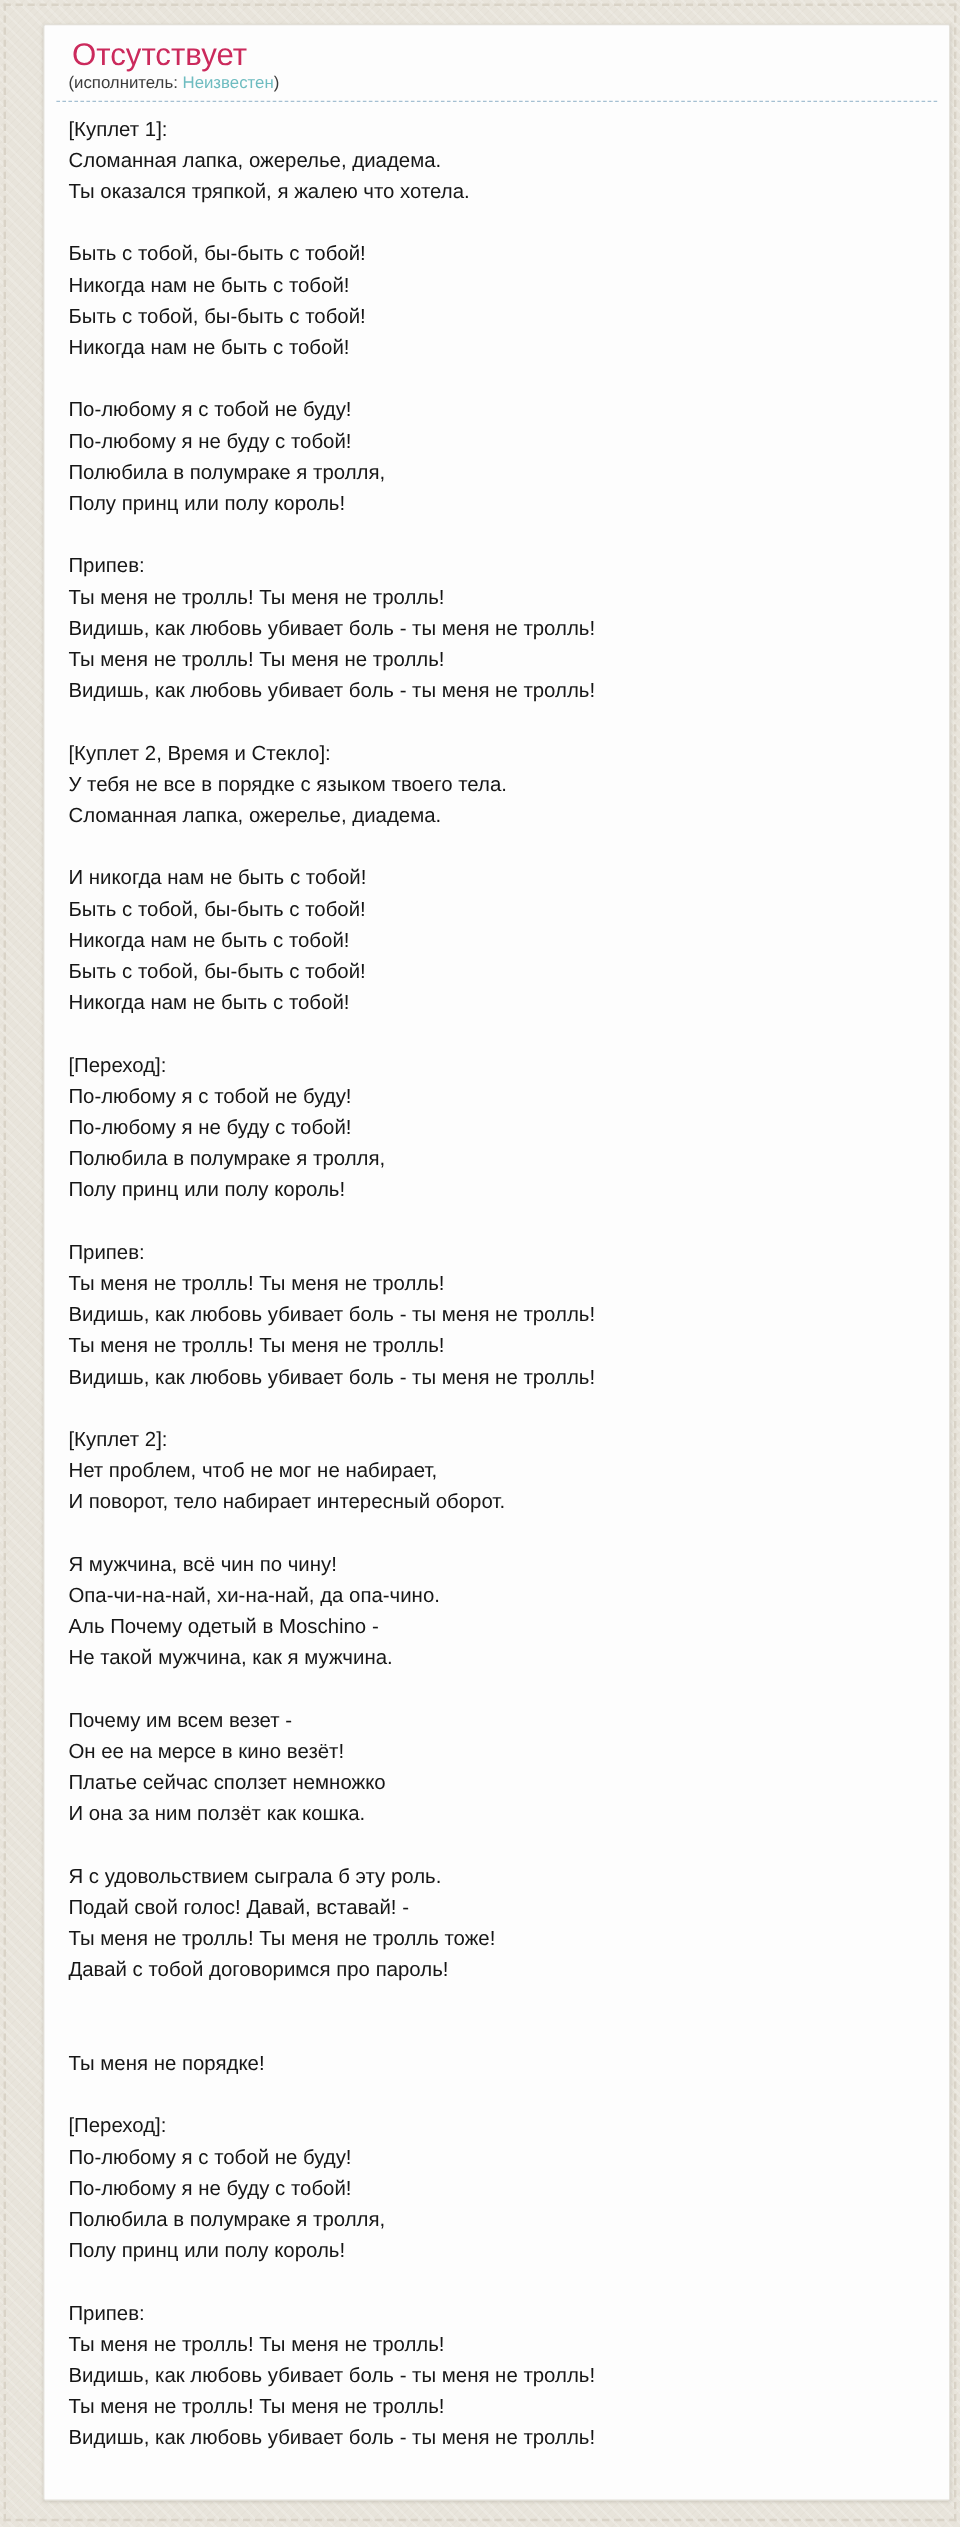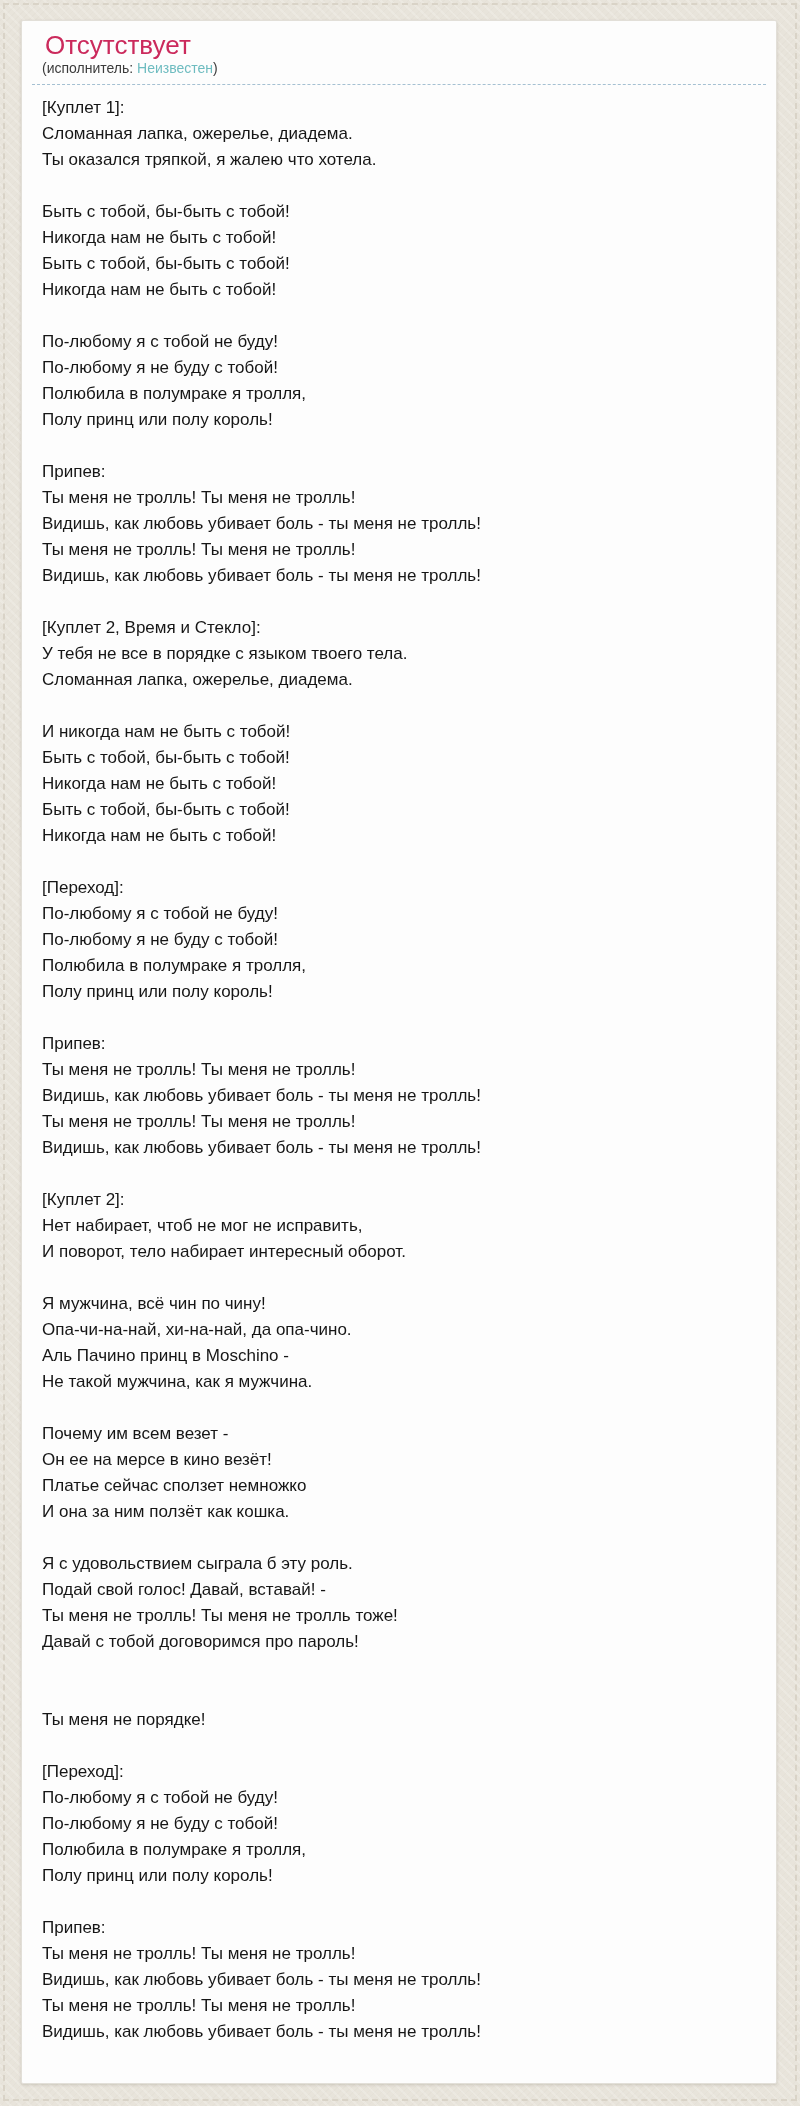--- a/index.html
+++ b/index.html
@@ -15,21 +15,21 @@
     overflow: hidden;
   }
   .stitch-frame {
     position: absolute;
     left: 3px; top: 3px; right: 3px; bottom: 5px;
     border: 2px dashed #d9d3c7;
     pointer-events: none;
   }
   .card {
     position: absolute;
-    left: 21px;
+    left: 36px;
     top: 20px;
     width: 756px;
     height: 2064px;
     box-sizing: border-box;
     background: #fdfdfd;
     border: 1px solid #e2dfd8;
     border-radius: 2px;
     box-shadow: 0 1px 3px rgba(120,110,95,0.25);
     padding: 10px 10px 14px 10px;
   }
@@ -123,27 +123,27 @@
       </div>
       <div class="stanza">
         <div class="line">Припев:</div>
         <div class="line">Ты меня не тролль! Ты меня не тролль!</div>
         <div class="line">Видишь, как любовь убивает боль - ты меня не тролль!</div>
         <div class="line">Ты меня не тролль! Ты меня не тролль!</div>
         <div class="line">Видишь, как любовь убивает боль - ты меня не тролль!</div>
       </div>
       <div class="stanza">
         <div class="line">[Куплет 2]:</div>
-        <div class="line">Нет набирает, чтоб не мог не исправить,</div>
+        <div class="line">Нет проблем, чтоб не мог не набирает,</div>
         <div class="line">И поворот, тело набирает интересный оборот.</div>
       </div>
       <div class="stanza">
         <div class="line">Я мужчина, всё чин по чину!</div>
         <div class="line">Опа-чи-на-най, хи-на-най, да опа-чино.</div>
-        <div class="line">Аль Пачино принц в Moschino -</div>
+        <div class="line">Аль Почему одетый в Moschino -</div>
         <div class="line">Не такой мужчина, как я мужчина.</div>
       </div>
       <div class="stanza">
         <div class="line">Почему им всем везет -</div>
         <div class="line">Он ее на мерсе в кино везёт!</div>
         <div class="line">Платье сейчас сползет немножко</div>
         <div class="line">И она за ним ползёт как кошка.</div>
       </div>
       <div class="stanza">
         <div class="line">Я с удовольствием сыграла б эту роль.</div>

